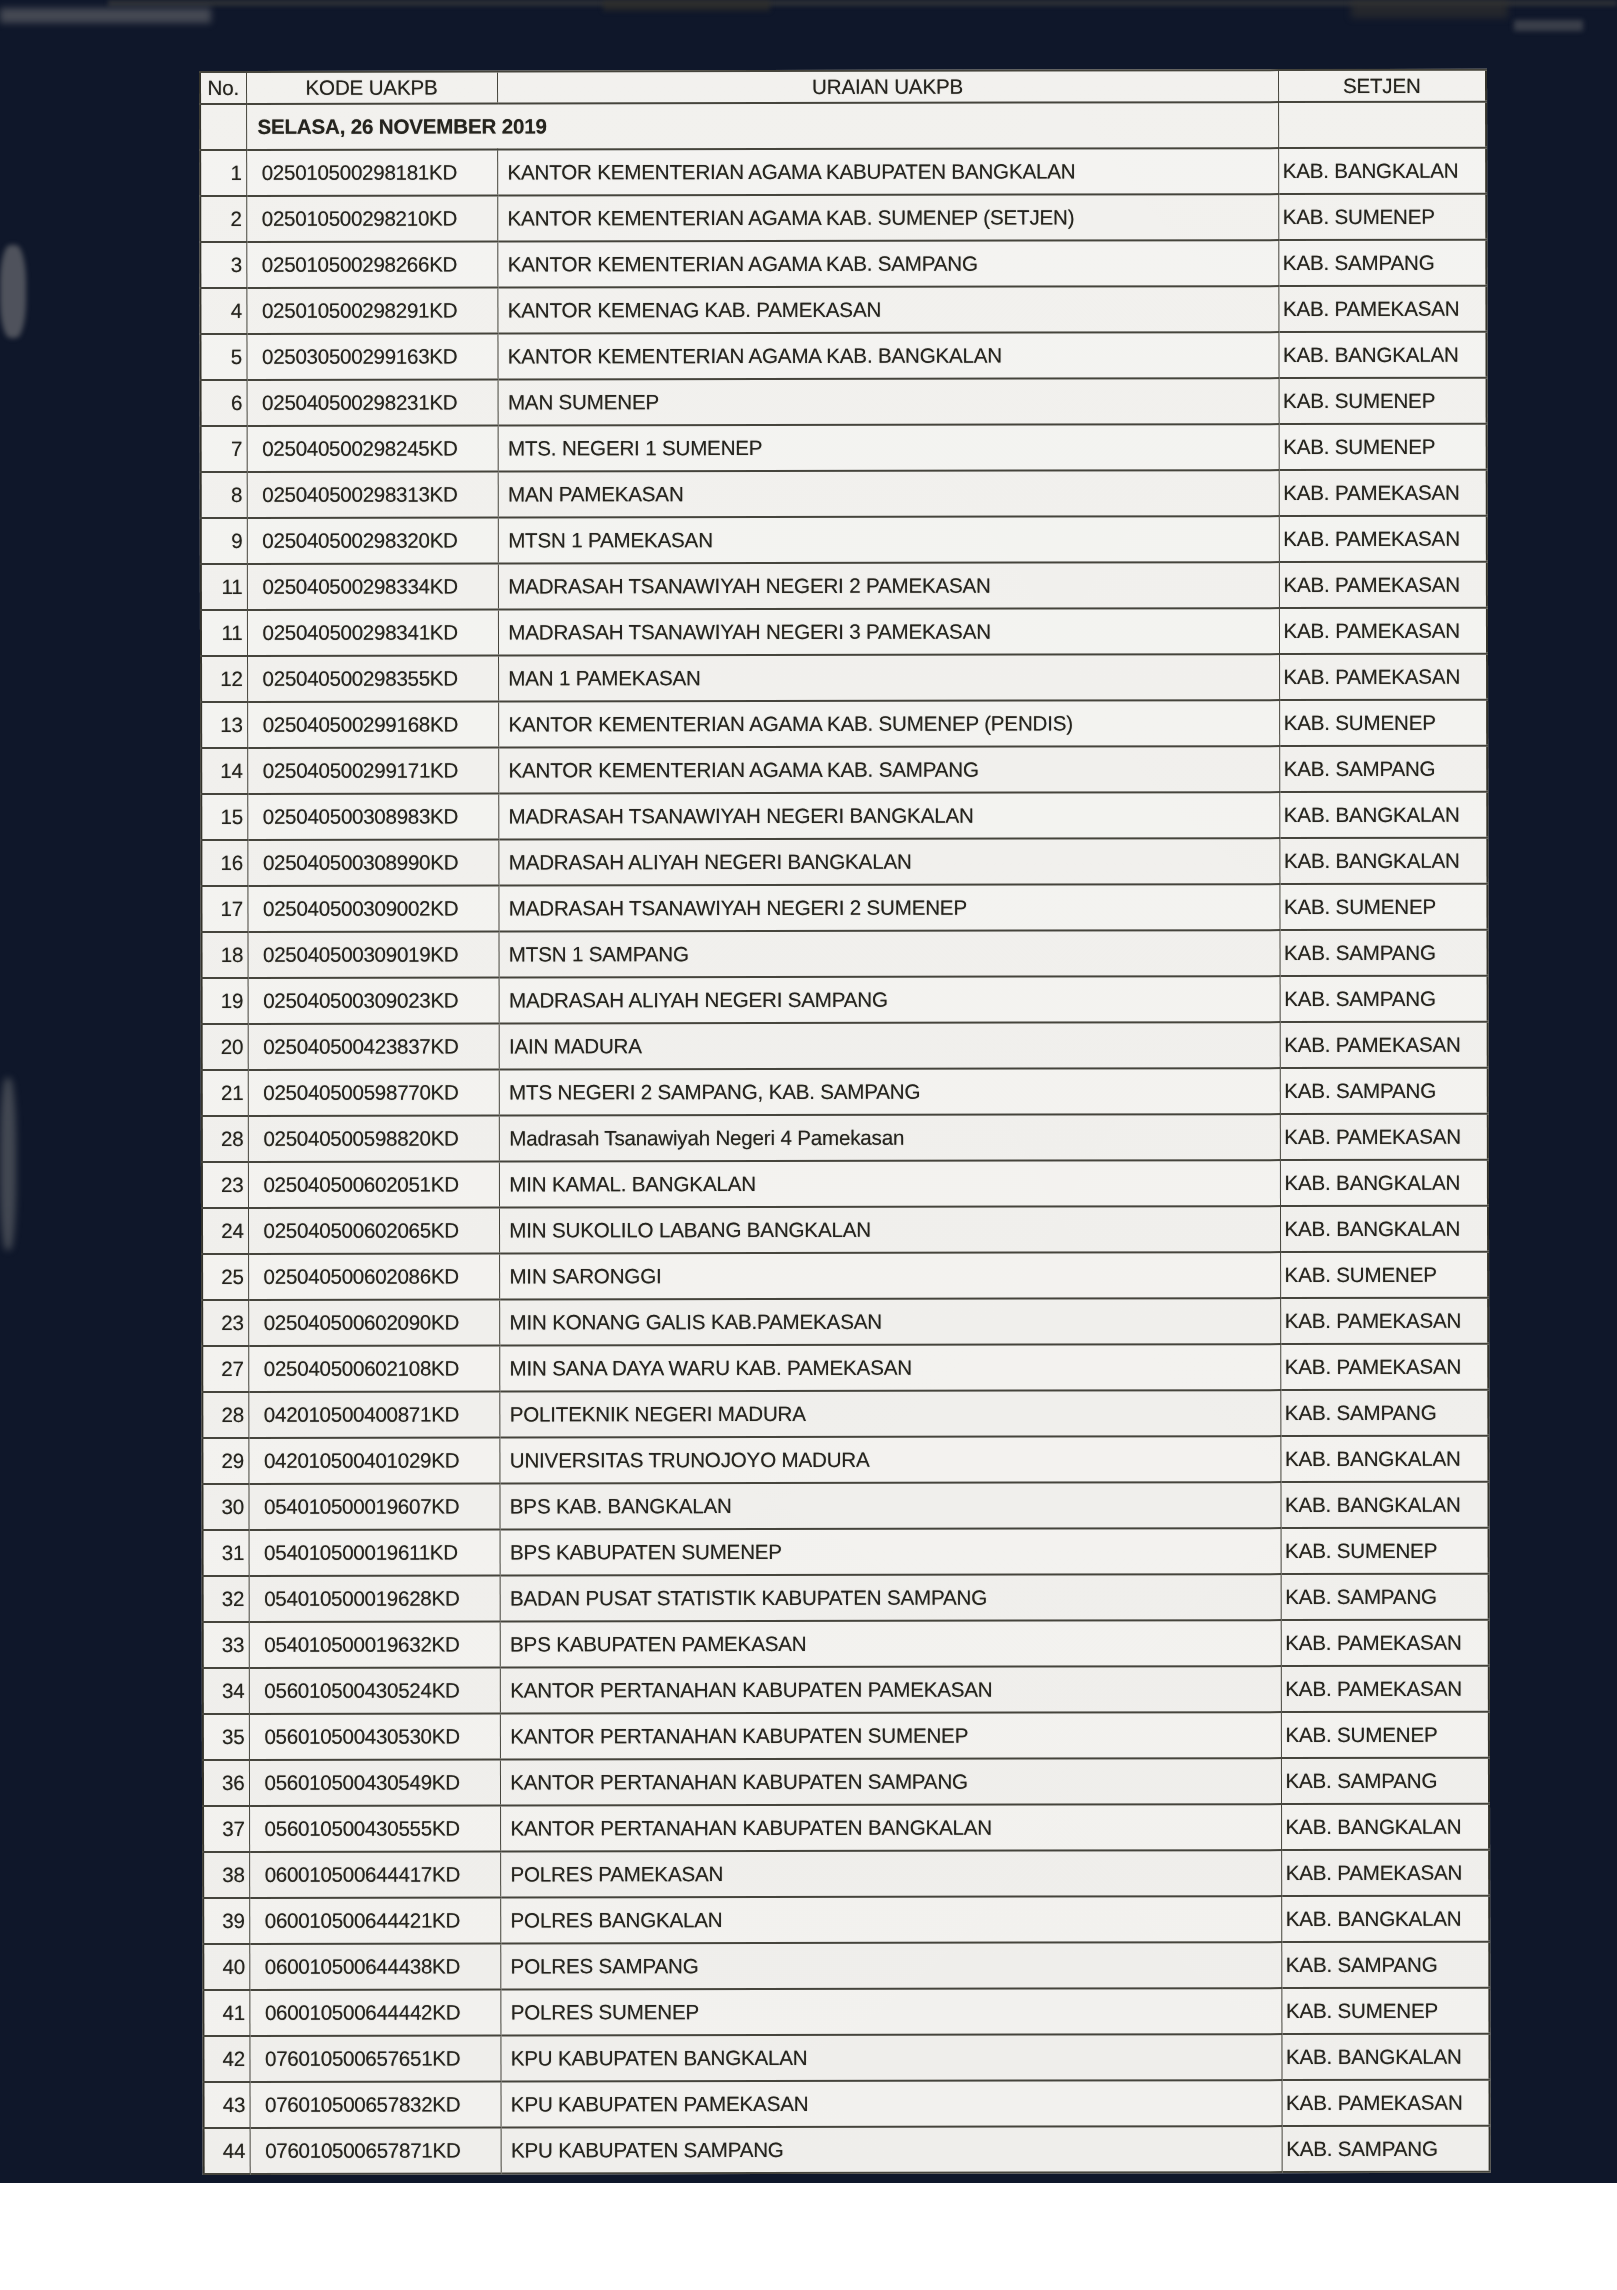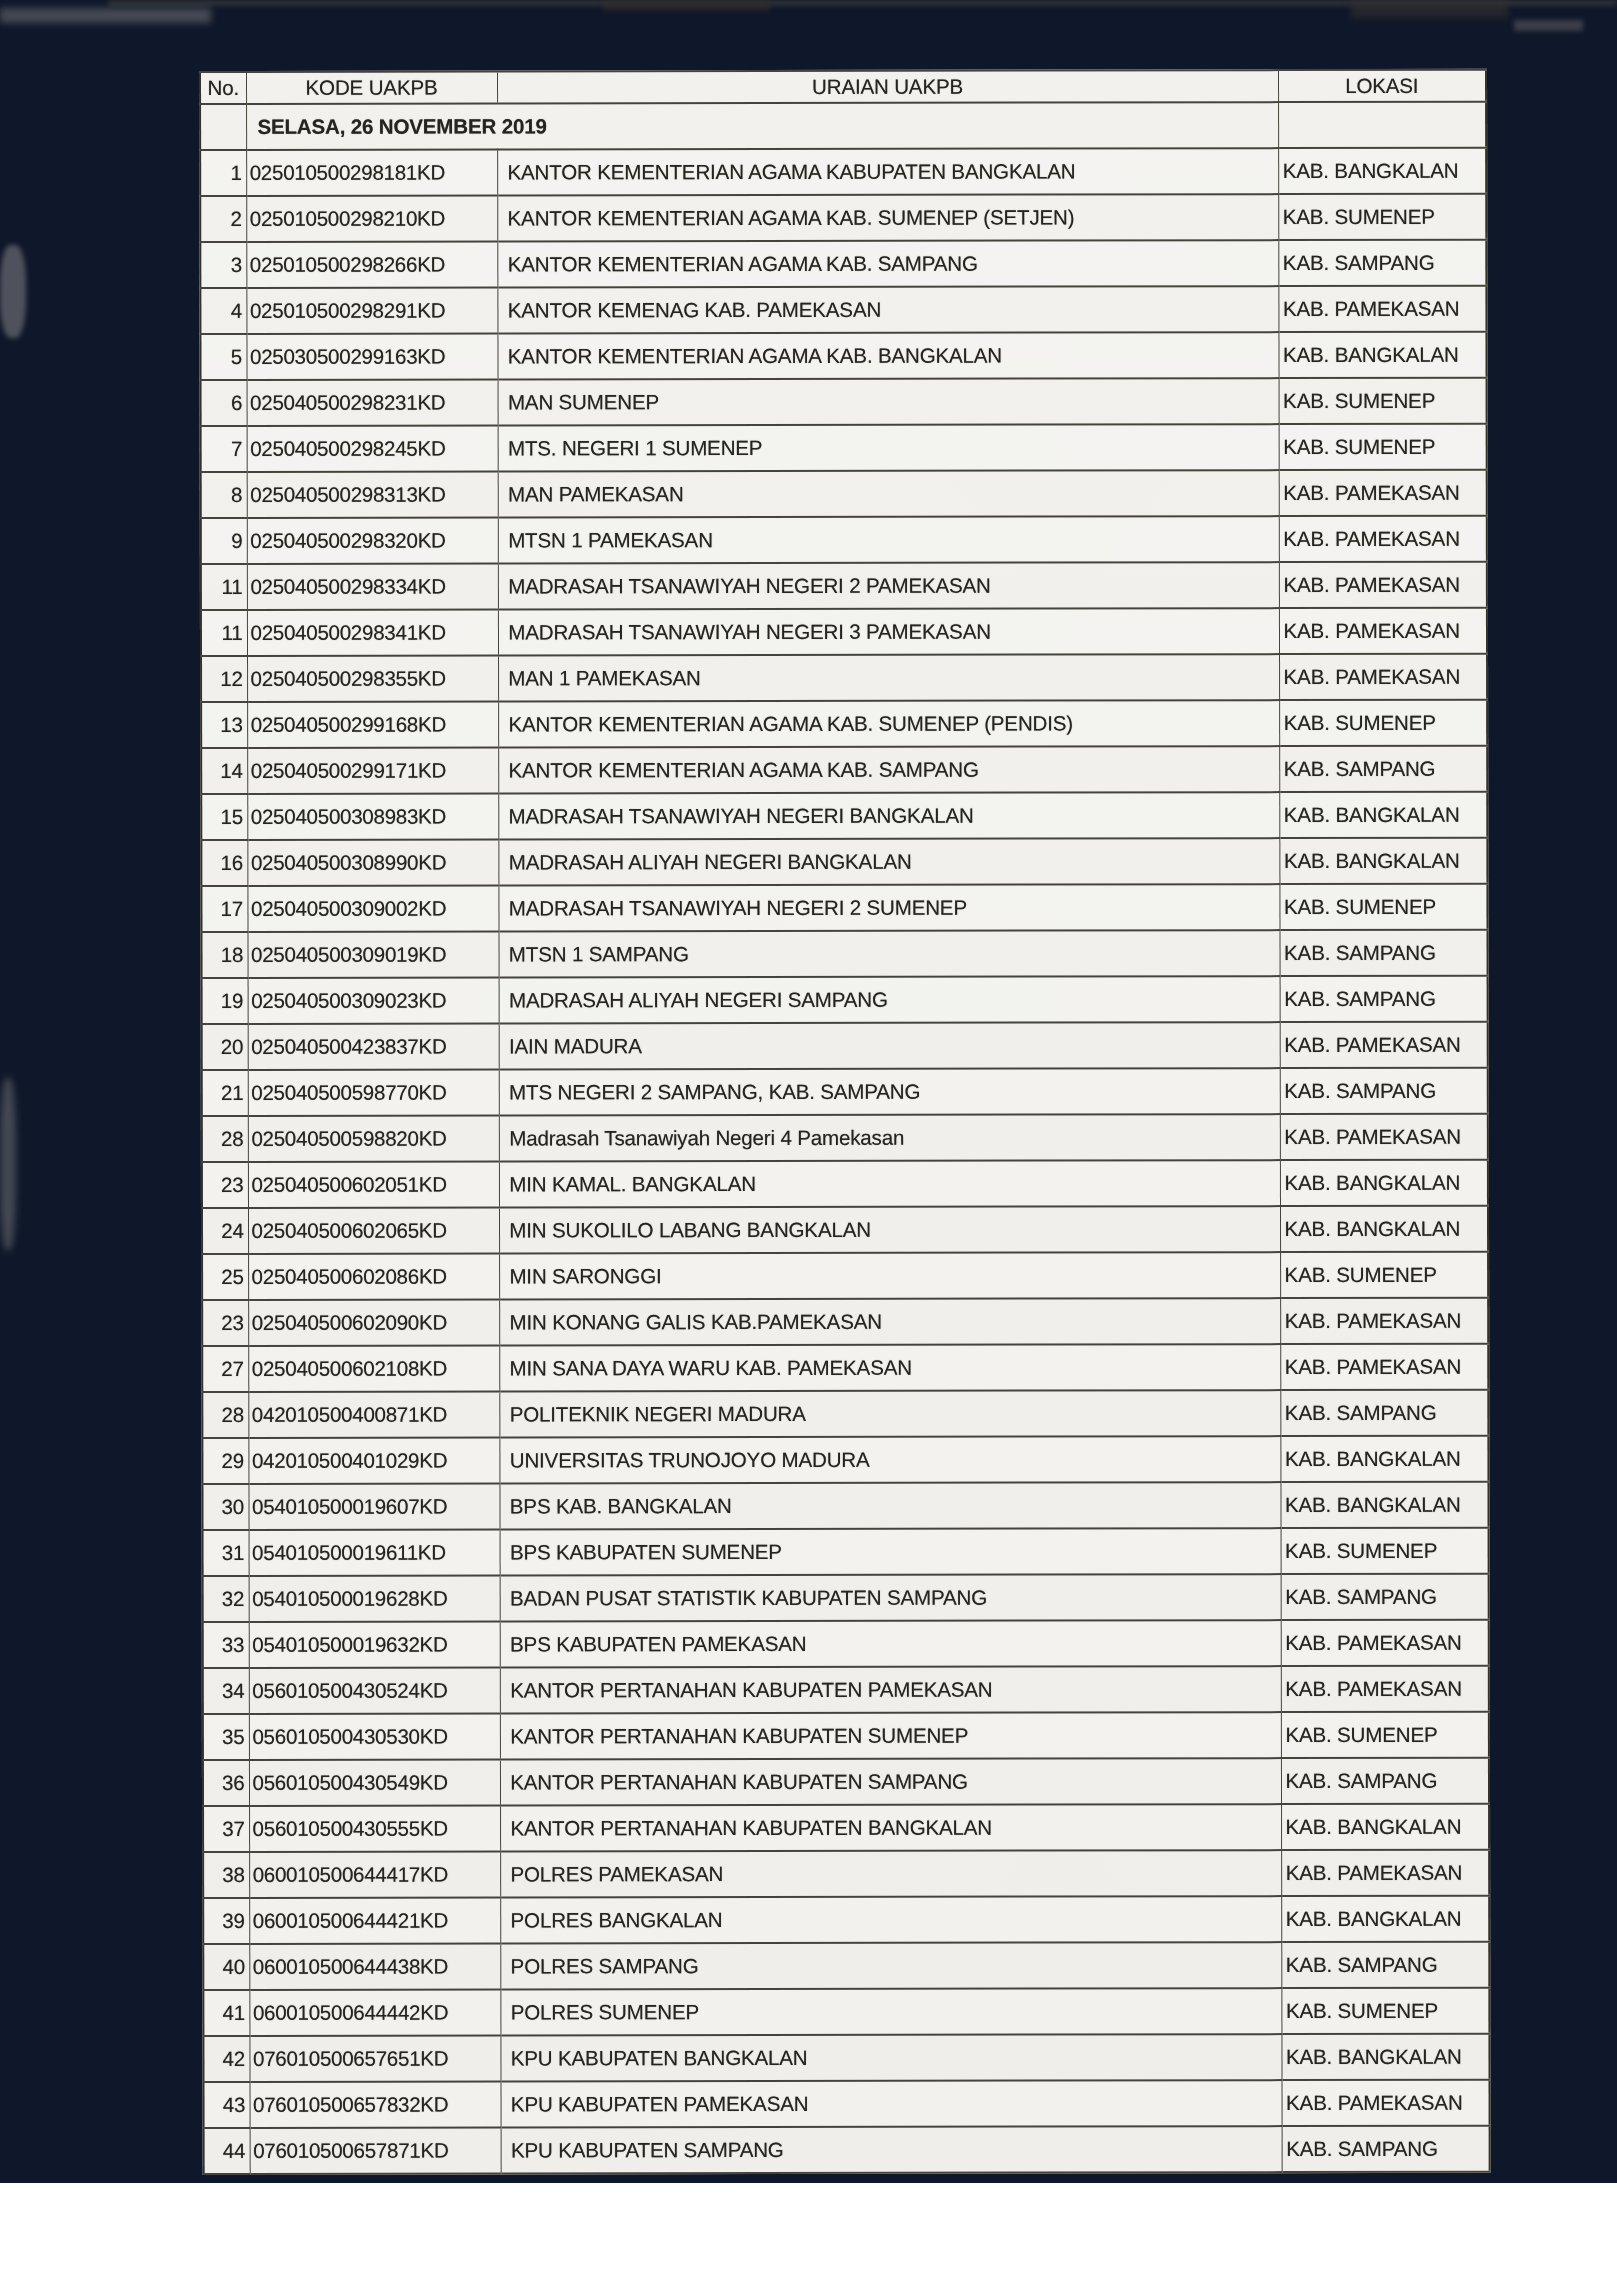--- a/index.html
+++ b/index.html
@@ -61,21 +61,21 @@
     white-space: nowrap;
     overflow: hidden;
     vertical-align: middle;
   }
   .scan-table thead tr { height: 32px; }
   .scan-table tbody tr { height: 46px; }
   .scan-table tbody tr:nth-child(odd)  td { border-top-color: #3c3b33; }
   .scan-table tbody tr:nth-child(even) td { border-top-color: #514f46; background: rgba(255,255,255,.18); }
   .scan-table th { font-weight: normal; text-align: center; }
   td.c-no     { text-align: right; padding-right: 3.9px; }
-  td.c-kode   { text-align: left;  padding-left: 3px; letter-spacing: -0.3px; }
+  td.c-kode   { text-align: left;  padding-left: 15px; letter-spacing: -0.3px; }
   td.c-uraian { text-align: left;  padding-left: 9.8px; }
   td.c-lokasi { text-align: left;  padding-left: 4px; }
   tr.group-row td.c-group {
     font-weight: bold;
     text-align: left;
     padding-left: 10.8px;
   }
 </style>
 </head>
 <body>
@@ -98,21 +98,21 @@
       <col class="c1">
         <col class="c2">
         <col class="c3">
         <col class="c4">
     </colgroup>
     <thead>
       <tr>
         <th>No.</th>
         <th>KODE UAKPB</th>
         <th>URAIAN UAKPB</th>
-        <th>LOKASI</th>
+        <th>SETJEN</th>
       </tr>
     </thead>
     <tbody>
       <tr class="group-row">
         <td class="c-no"></td>
         <td class="c-group" colspan="2">SELASA, 26 NOVEMBER 2019</td>
         <td class="c-lokasi"></td>
       </tr>
     <tr>
       <td class="c-no">1</td>

